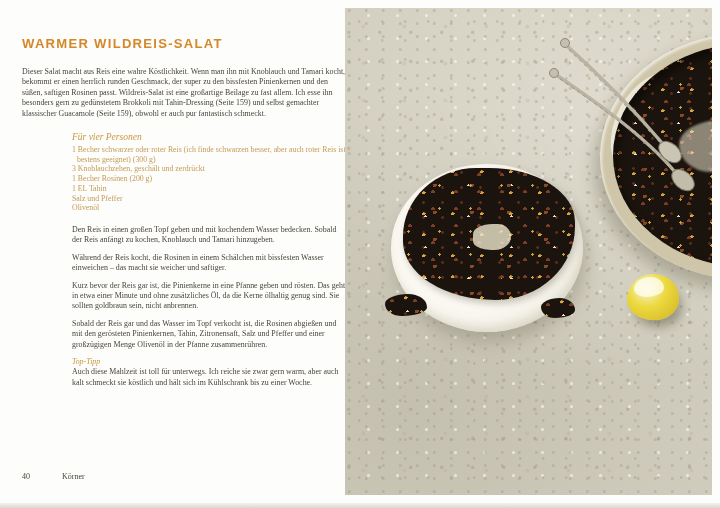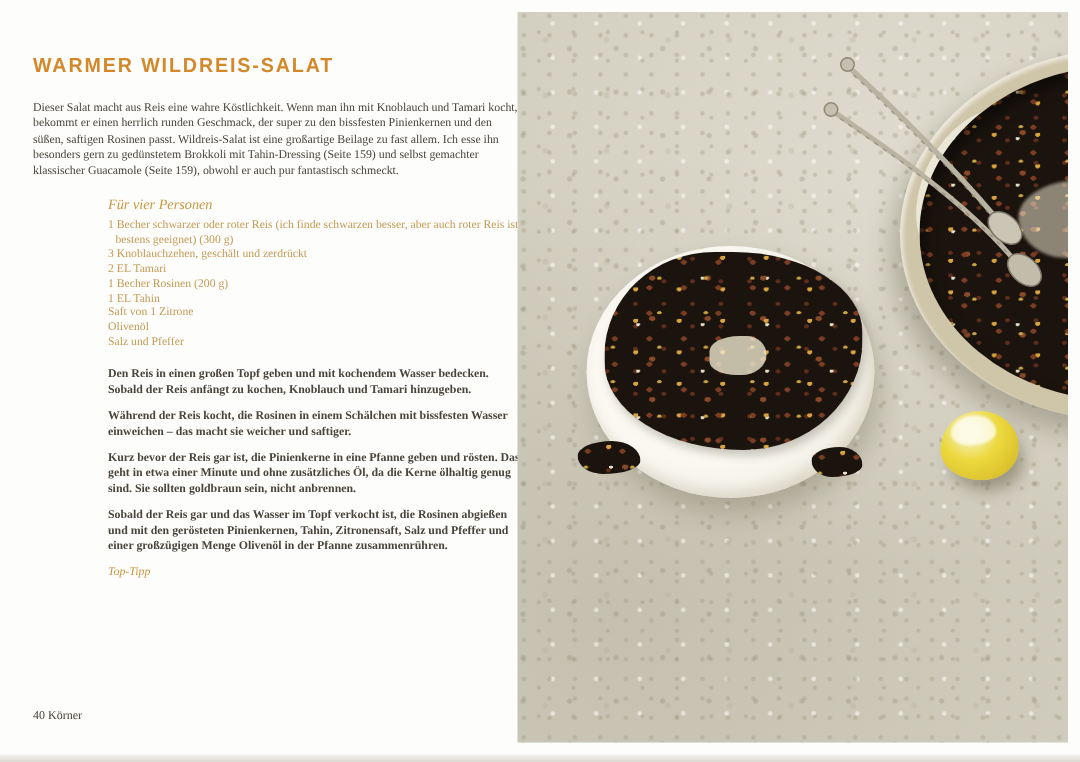--- a/index.html
+++ b/index.html
@@ -22,25 +22,25 @@
   .recipe-body{margin-left:50px;width:276px;}
   .script-head{
     font-style:italic;color:#c8973f;font-size:9.5px;margin:12px 0 3px 0;
     font-family:"Liberation Serif", serif;
   }
   .ingredients{margin:0 0 12px 0;}
   .ingredients p{
     margin:0;color:#c49a55;font-size:7.8px;line-height:9.7px;
     padding-left:5px;text-indent:-5px;
   }
-  .steps p{margin:0 0 7px 0;font-size:7.9px;line-height:10.4px;font-weight:bold;}
+  .steps p{margin:0 0 7px 0;font-size:7.9px;line-height:10.4px;}
   .tip{margin-top:4px;}
   .tip p{margin:0;font-size:7.9px;line-height:10.4px;}
   .footer{position:absolute;left:22px;top:472px;font-size:8px;color:#4a443c;}
-  .footer .chapter{margin-left:2px;}
+  .footer .chapter{margin-left:32px;}
 
   
   .photo{
     position:absolute;left:345px;top:8px;width:367px;height:487px;overflow:hidden;
     background-color:#d3cfc0;
     background-image:
       radial-gradient(circle at 25% 20%, rgba(158,152,128,.38) 1.1px, transparent 1.9px),
       radial-gradient(circle at 62% 71%, rgba(146,140,116,.32) 1px, transparent 1.7px),
       radial-gradient(circle at 81% 33%, rgba(255,255,250,.55) 1.1px, transparent 1.9px),
       radial-gradient(circle at 12% 84%, rgba(118,112,90,.24) 1.3px, transparent 2.2px),
@@ -127,37 +127,36 @@
   <div class="left-page">
     <h1 class="recipe-title">WARMER WILDREIS-SALAT</h1>
     <p class="intro">Dieser Salat macht aus Reis eine wahre Köstlichkeit. Wenn man ihn mit Knoblauch und Tamari kocht, bekommt er einen herrlich runden Geschmack, der super zu den bissfesten Pinienkernen und den süßen, saftigen Rosinen passt. Wildreis-Salat ist eine großartige Beilage zu fast allem. Ich esse ihn besonders gern zu gedünstetem Brokkoli mit Tahin-Dressing (Seite 159) und selbst gemachter klassischer Guacamole (Seite 159), obwohl er auch pur fantastisch schmeckt.</p>
 
     <div class="recipe-body">
       <p class="script-head">Für vier Personen</p>
 
       <div class="ingredients">
           <p>1 Becher schwarzer oder roter Reis (ich finde schwarzen besser, aber auch roter Reis ist bestens geeignet) (300 g)</p>
           <p>3 Knoblauchzehen, geschält und zerdrückt</p>
-          <p>2 EL Tamari</p>
           <p>1 Becher Rosinen (200 g)</p>
           <p>1 EL Tahin</p>
-          <p>Saft von 1 Zitrone</p>
+          <p>Salz und Pfeffer</p>
           <p>Olivenöl</p>
-          <p>Salz und Pfeffer</p>
         </div>
 
       <div class="steps">
           <p>Den Reis in einen großen Topf geben und mit kochendem Wasser bedecken. Sobald der Reis anfängt zu kochen, Knoblauch und Tamari hinzugeben.</p>
           <p>Während der Reis kocht, die Rosinen in einem Schälchen mit bissfesten Wasser einweichen – das macht sie weicher und saftiger.</p>
           <p>Kurz bevor der Reis gar ist, die Pinienkerne in eine Pfanne geben und rösten. Das geht in etwa einer Minute und ohne zusätzliches Öl, da die Kerne ölhaltig genug sind. Sie sollten goldbraun sein, nicht anbrennen.</p>
           <p>Sobald der Reis gar und das Wasser im Topf verkocht ist, die Rosinen abgießen und mit den gerösteten Pinienkernen, Tahin, Zitronensaft, Salz und Pfeffer und einer großzügigen Menge Olivenöl in der Pfanne zusammenrühren.</p>
         </div>
 
       <div class="tip">
         <p class="script-head">Top-Tipp</p>
+        <p>Auch diese Mahlzeit ist toll für unterwegs. Ich reiche sie zwar gern warm, aber auch kalt schmeckt sie köstlich und hält sich im Kühlschrank bis zu einer Woche.</p>
       </div>
     </div>
   </div>
 
   <div class="footer">
     <span>40</span><span class="chapter">Körner</span>
   </div>
 
   <div class="photo">
 

